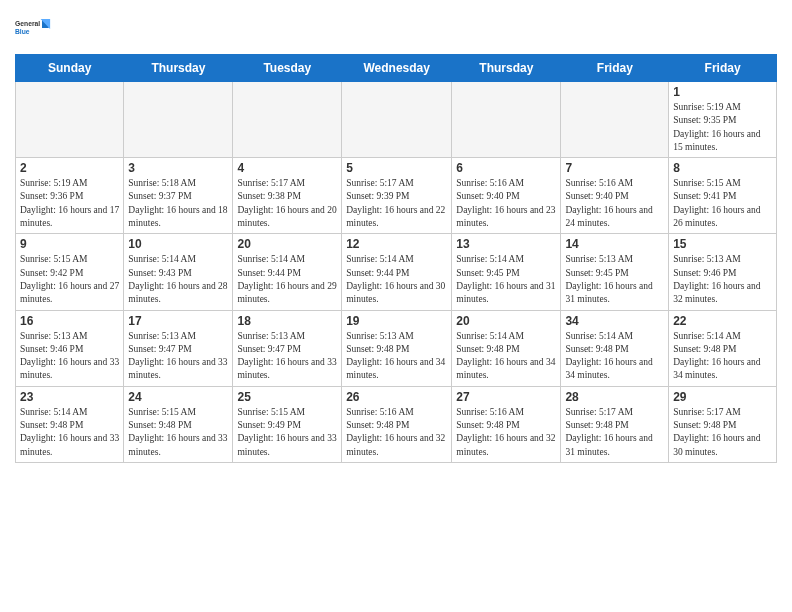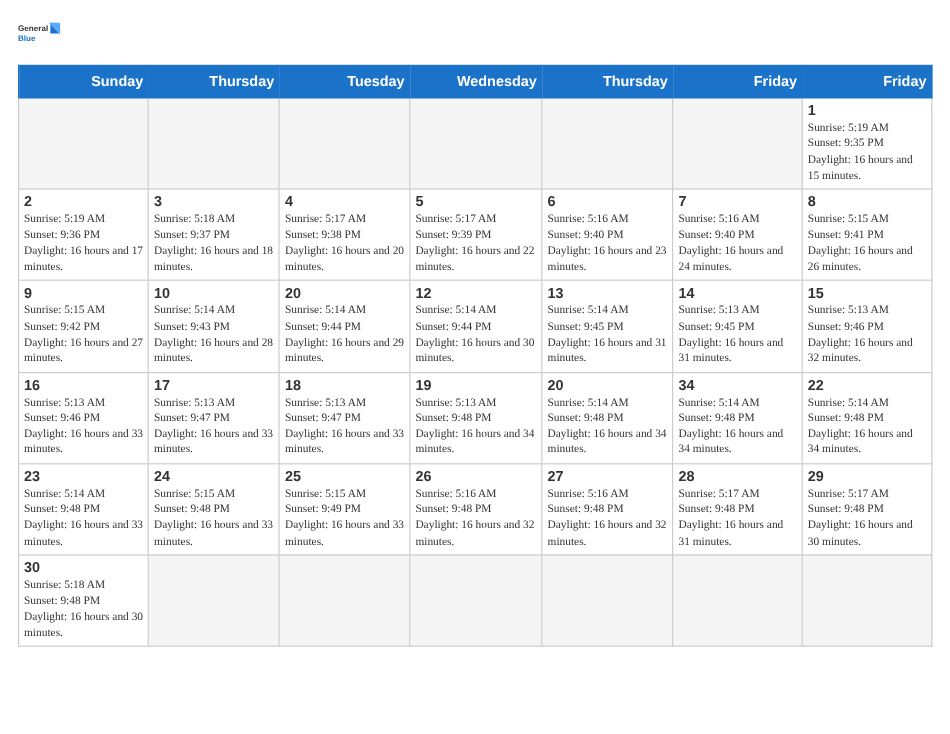--- a/index.html
+++ b/index.html
@@ -39,21 +39,21 @@
     }
     .calendar-table {
       width: 100%;
       border-collapse: collapse;
       font-size: 10px;
     }
     .calendar-table thead tr th {
       background: #1a73c8;
       color: #fff;
       padding: 6px 4px;
-      text-align: right;
+      text-align: center;
       font-size: 12px;
       font-weight: bold;
       border: 1px solid #1a73c8;
     }
     .calendar-table tbody tr td {
       border: 1px solid #ccc;
       vertical-align: top;
       padding: 3px 4px;
       width: 113px;
       min-height: 60px;
@@ -232,26 +232,14 @@
         </td>
         <td>
           <span class="day-number">28</span>
           <div class="day-info">Sunrise: 5:17 AM<br>Sunset: 9:48 PM<br>Daylight: 16 hours and 31 minutes.</div>
         </td>
         <td>
           <span class="day-number">29</span>
           <div class="day-info">Sunrise: 5:17 AM<br>Sunset: 9:48 PM<br>Daylight: 16 hours and 30 minutes.</div>
         </td>
       </tr>
-      <tr>
-        <td>
-          <span class="day-number">30</span>
-          <div class="day-info">Sunrise: 5:18 AM<br>Sunset: 9:48 PM<br>Daylight: 16 hours and 30 minutes.</div>
-        </td>
-        <td class="empty"></td>
-        <td class="empty"></td>
-        <td class="empty"></td>
-        <td class="empty"></td>
-        <td class="empty"></td>
-        <td class="empty"></td>
-      </tr>
     </tbody>
 </table>
 
 </body></html>

